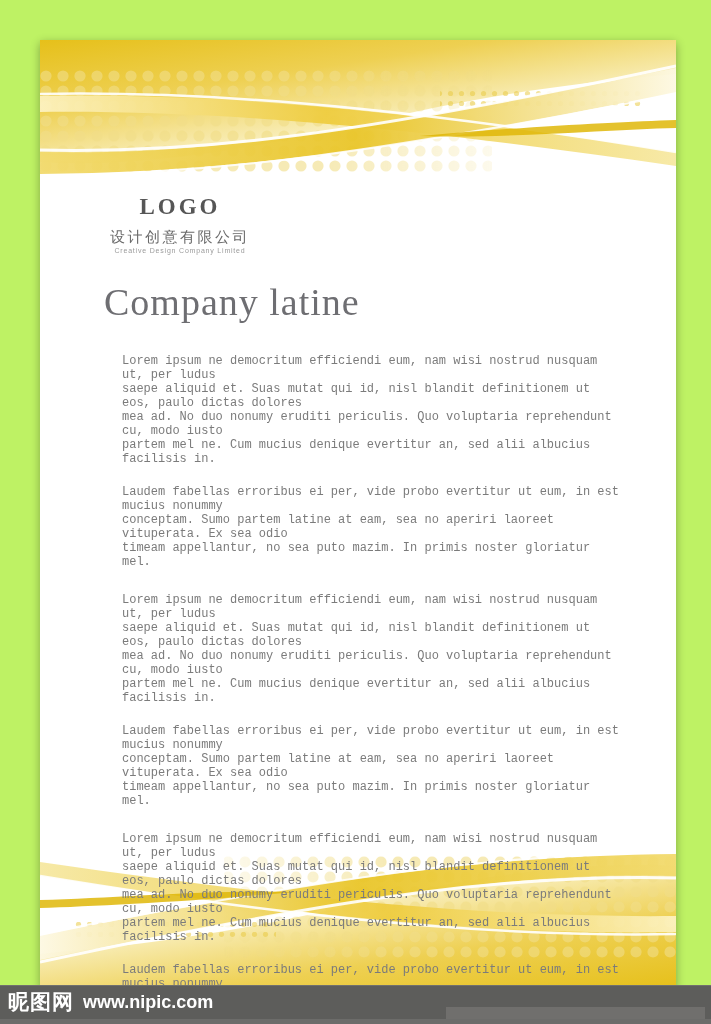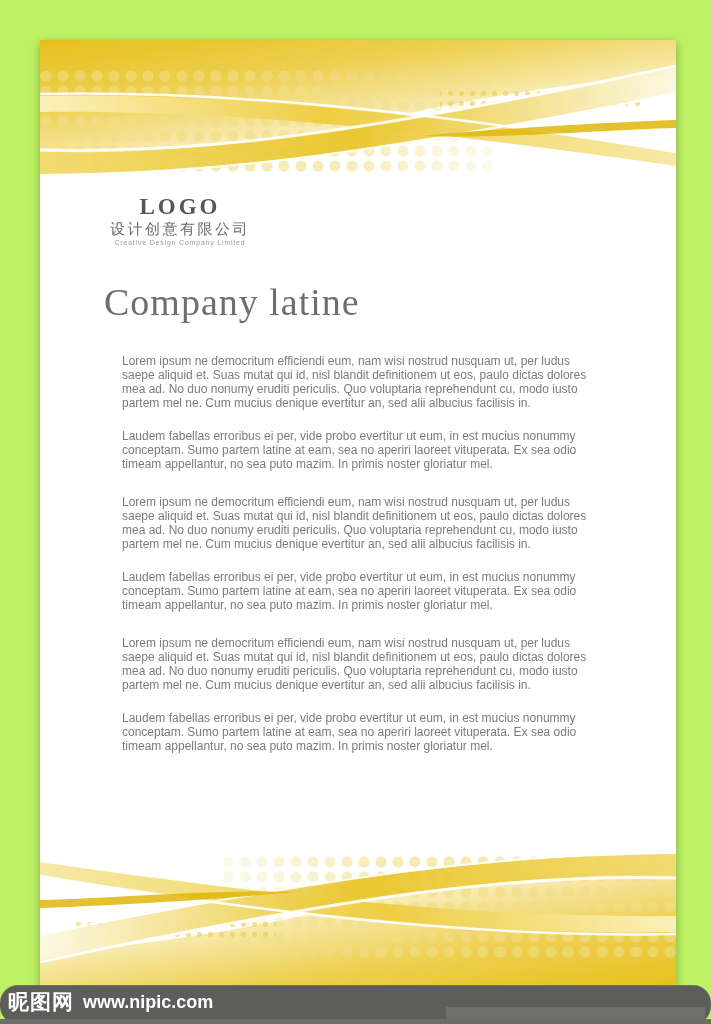--- a/index.html
+++ b/index.html
@@ -17,43 +17,43 @@
   .deco-bottom { bottom:0; transform:rotate(180deg); }
   .deco svg { display:block; width:636px; height:158px; }
 
   .logo-block { position:absolute; left:30px; top:155px; width:220px; text-align:center; }
   .logo-text {
     font-family:"Liberation Serif", serif; font-weight:700; font-size:23px;
     letter-spacing:3px; color:#565656; line-height:24px;
   }
   .logo-cn {
     font-family:"Liberation Sans", sans-serif; font-size:15px; color:#6a6a6a;
-    letter-spacing:2.5px; line-height:17px; margin-top:1px;
+    letter-spacing:2.5px; line-height:17px; margin-top:9px;
   }
   .logo-en {
     font-family:"Liberation Sans", sans-serif; font-size:7px; color:#9a9a9a;
     letter-spacing:.8px; line-height:8px; margin-top:2px;
   }
 
   .page-title {
     position:absolute; left:64px; top:240px;
     font-family:"Liberation Serif", serif; font-weight:400; font-size:38px;
     color:#6e6e72; letter-spacing:1px; line-height:44px;
   }
 
   .content { position:absolute; left:82px; top:314px; width:502px; }
   .section { margin:0 0 24px 0; }
   .para {
-    font-family:Liberation Sans, sans-serif; font-size:12px; line-height:14px;
+    font-family:Liberation Mono, monospace; font-size:12px; line-height:14px;
     color:#7b7b7b; white-space:pre-line; margin:0 0 19px 0;
   }
 
   .wm-bar {
     position:absolute; left:0; top:985px; width:711px; height:39px;
-    background:#5d5d5b; box-shadow:inset 0 1px 0 rgba(255,255,255,.12);border-radius:18px;
+    background:#5d5d5b; box-shadow:inset 0 1px 0 rgba(255,255,255,.12);
   }
   .wm-left {
     position:absolute; left:8px; top:0; height:34px;
     display:flex; align-items:center; gap:9px; color:#ffffff;
   }
   .wm-site { font-weight:700; font-size:21px; letter-spacing:1px; }
   .wm-url  { font-weight:700; font-size:18px; }
   .wm-chip {
     position:absolute; right:6px; top:22px; height:25px; line-height:25px;
     padding:10px 10px; background:#706f6d; color:#f2f2f2; font-size:13px;

